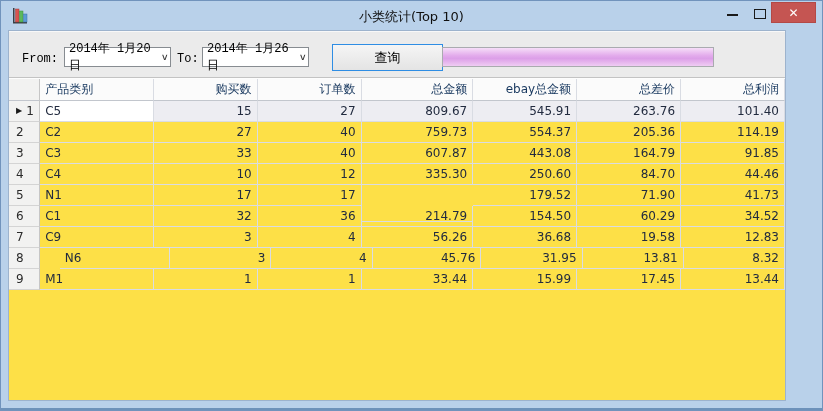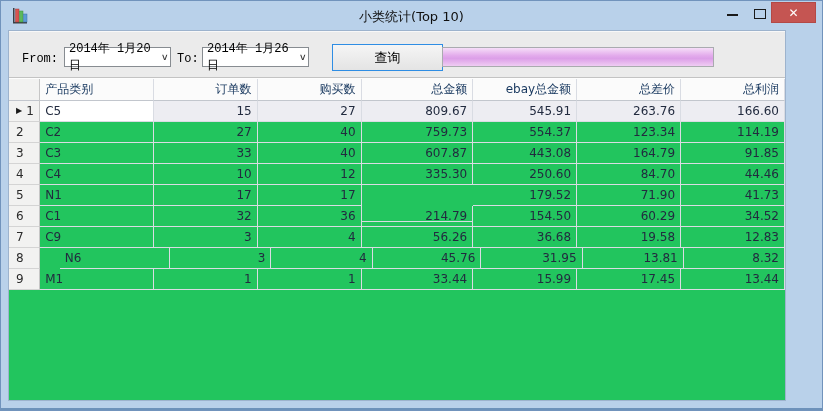--- a/index.html
+++ b/index.html
@@ -46,21 +46,21 @@
     position:absolute;left:323px;top:13px;width:111px;height:27px;box-sizing:border-box;
     border:1px solid #2e8de4;background:linear-gradient(#f5f5f5,#e4e4e4);
     font-family:"DejaVu Sans",sans-serif;font-size:13px;color:#000;cursor:pointer;
   }
   .progress{
     position:absolute;left:433px;top:16px;width:272px;height:20px;box-sizing:border-box;
     border:1px solid #a9abaf;background:#e8e8e8;
   }
   .progress-fill{height:100%;background:linear-gradient(#f6def8,#e3abec 42%,#dc9fe8 58%,#efccf3);}
   
-  .grid{position:absolute;left:0;top:48px;width:100%;bottom:0;background:#22c55e;font-size:12px;color:#222b3f;}
+  .grid{position:absolute;left:0;top:48px;width:100%;bottom:0;background:#fde047;font-size:12px;color:#222b3f;}
   .grow{display:flex;height:21px;}
   .grow.hrow{height:22px;}
   .gc{box-sizing:border-box;display:flex;align-items:center;white-space:nowrap;overflow:hidden;
       border-right:1px solid #d9dce3;border-bottom:1px solid #d9dce3;padding:0 5px;}
   .gc.al{justify-content:flex-start;}
   .gc.ar{justify-content:flex-end;}
   .hcell{background:#fbfbfb;border-bottom:1px solid #c2c6cd;color:#17375e;}
   .rowhdr{background:#f2f2f1;border-right:1px solid #c6c6c6;border-bottom:1px solid #d4d4d4;
           color:#2b2b2b;justify-content:flex-start;padding-left:7px;}
   .corner{background:#f2f2f1;border-right:1px solid #c6c6c6;border-bottom:1px solid #c2c6cd;}
@@ -103,50 +103,50 @@
       <button class="query-btn">查询</button>
       <div class="progress">
         <div class="progress-fill" style="width: 100%;"></div>
       </div>
     </div>
 
     <div class="grid">
         <div class="grow hrow">
           <div class="gc corner" style="width: 32px;"></div>
           <div class="gc hcell al" style="width: 118px;">产品类别</div>
+          <div class="gc hcell ar" style="width: 108px;">购买数</div>
           <div class="gc hcell ar" style="width: 108px;">订单数</div>
-          <div class="gc hcell ar" style="width: 108px;">购买数</div>
           <div class="gc hcell ar" style="width: 116px;">总金额</div>
           <div class="gc hcell ar" style="width: 108px;">ebay总金额</div>
           <div class="gc hcell ar" style="width: 108px;">总差价</div>
           <div class="gc hcell ar" style="width: 108px;">总利润</div>
         </div>
         <div class="grow">
           <div class="gc rowhdr" style="width: 32px;">
             <span class="rarrow">▶</span>
             <span>1</span>
           </div>
           <div class="gc al cur" style="width: 118px;">C5</div>
           <div class="gc ar sel" style="width: 108px;">15</div>
           <div class="gc ar sel" style="width: 108px;">27</div>
           <div class="gc ar sel" style="width: 116px;">809.67</div>
           <div class="gc ar sel" style="width: 108px;">545.91</div>
           <div class="gc ar sel" style="width: 108px;">263.76</div>
-          <div class="gc ar sel" style="width: 108px;">166.60</div>
+          <div class="gc ar sel" style="width: 108px;">101.40</div>
         </div>
         <div class="grow">
           <div class="gc rowhdr" style="width: 32px;">
             <span>2</span>
           </div>
           <div class="gc al" style="width: 118px;">C2</div>
           <div class="gc ar" style="width: 108px;">27</div>
           <div class="gc ar" style="width: 108px;">40</div>
           <div class="gc ar" style="width: 116px;">759.73</div>
           <div class="gc ar" style="width: 108px;">554.37</div>
-          <div class="gc ar" style="width: 108px;">123.34</div>
+          <div class="gc ar" style="width: 108px;">205.36</div>
           <div class="gc ar" style="width: 108px;">114.19</div>
         </div>
         <div class="grow">
           <div class="gc rowhdr" style="width: 32px;">
             <span>3</span>
           </div>
           <div class="gc al" style="width: 118px;">C3</div>
           <div class="gc ar" style="width: 108px;">33</div>
           <div class="gc ar" style="width: 108px;">40</div>
           <div class="gc ar" style="width: 116px;">607.87</div>

